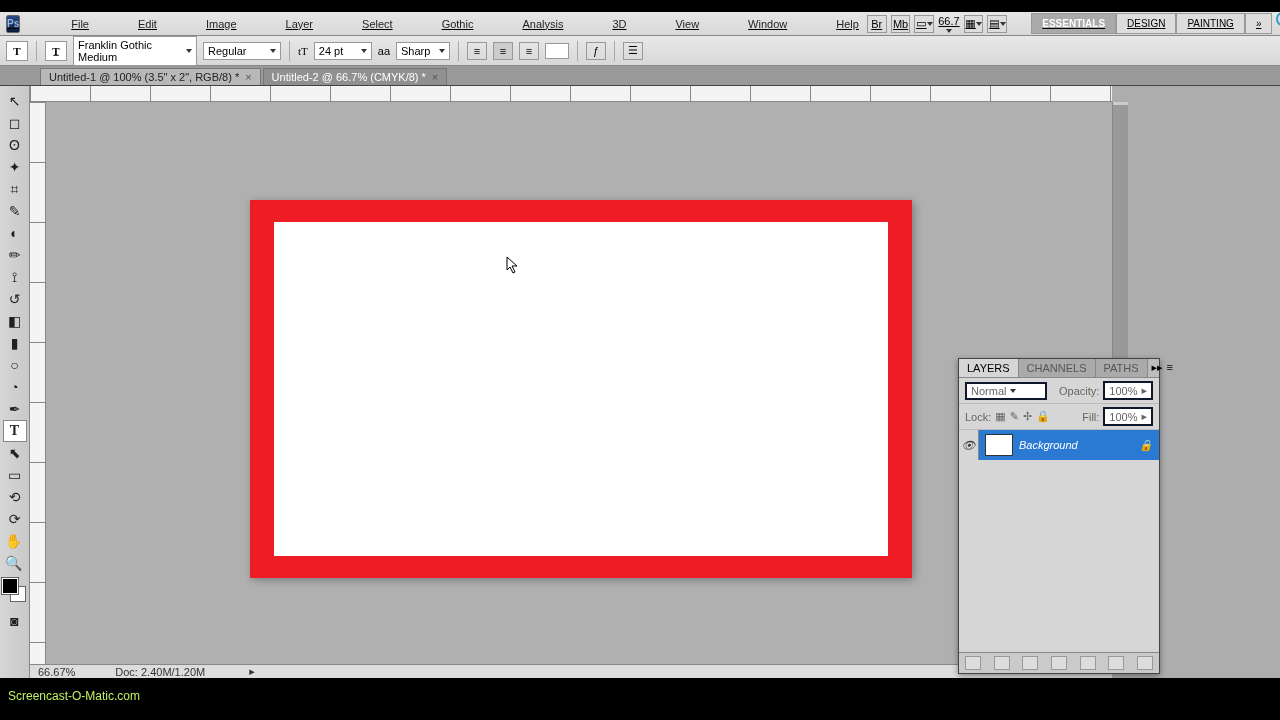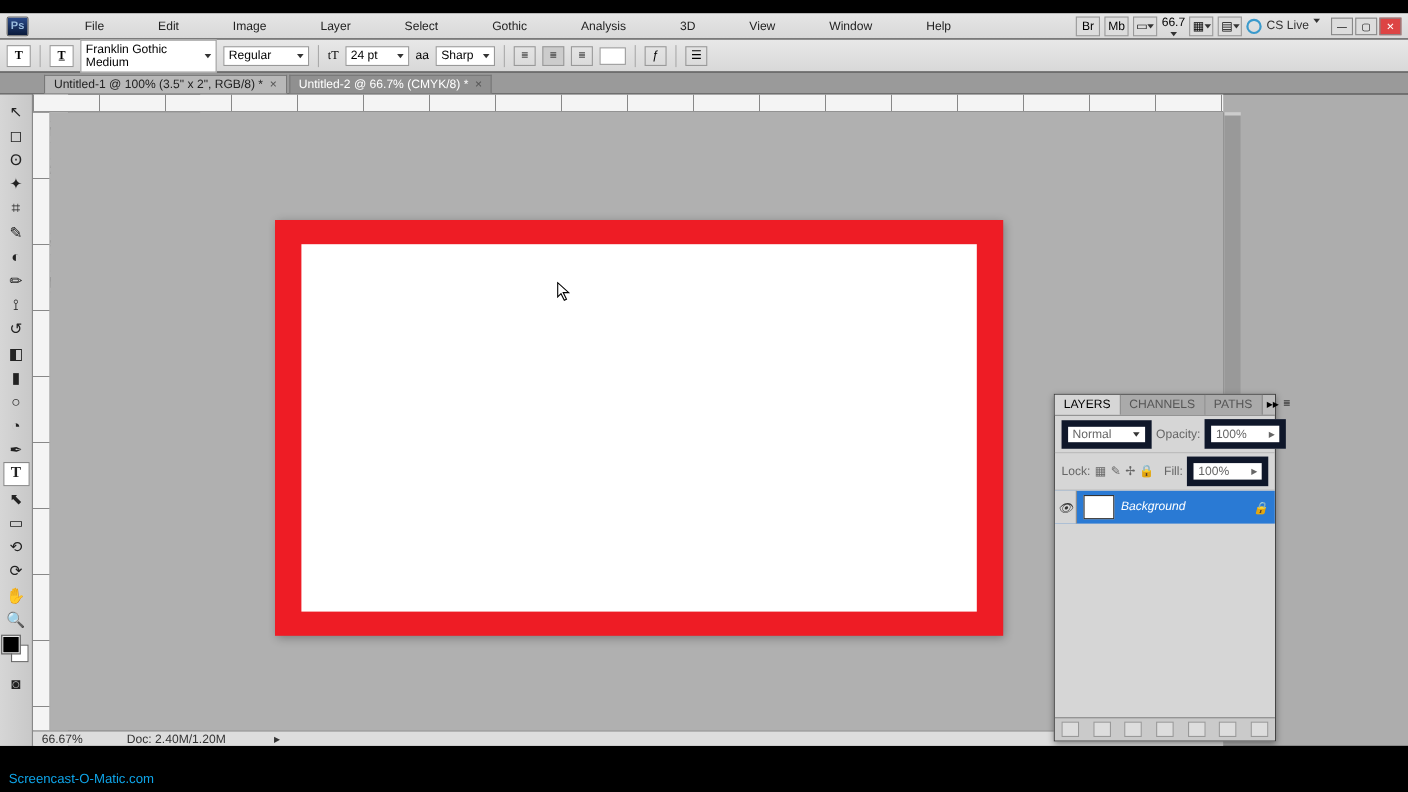--- a/index.html
+++ b/index.html
@@ -1,20 +1,20 @@
 <!DOCTYPE html>
 <html><head>
 <meta charset="utf-8">
 <style>
 * { box-sizing: border-box; margin: 0; padding: 0; font-family: Tahoma, Arial, sans-serif; font-size: 11px; user-select: none; }
 body { background: #000; width: 1280px; height: 720px; overflow: hidden; position: relative; }
 
 .topbar { background: #000; height: 12px; }
 
-.menubar { background: linear-gradient(#e6e6e6,#d8d8d8); height: 24px; display: flex; align-items: center; padding: 0 6px; border-bottom: 1px solid #888; }
+.menubar { background: linear-gradient(#e6e6e6,#d8d8d8); height: 24px; display: flex; align-items: center; padding: 0 6px; border-bottom: 1px solid #888; text-decoration: underline; }
 .ps-logo { width: 20px; height: 18px; background: linear-gradient(#2a4a8a,#0a1a3a); border: 1px solid #666; border-radius: 2px; display: flex; align-items: center; justify-content: center; color: #9bd; font-weight: bold; font-size: 10px; margin-right: 10px; }
 .menubar .menu-item { padding: 4px 8px; cursor: default; color: #222; margin-left: 33px; }
 .menubar-right { margin-left: auto; display: flex; align-items: center; gap: 4px; }
 .menubar-right .view-btn { width: 22px; height: 18px; border: 1px solid #999; background: #ddd; display: flex; align-items: center; justify-content: center; }
 .menubar-right .zoom { display: flex; align-items: center; gap: 2px; flex-direction: column; }
 .workspace-tabs { display: flex; gap: 0; margin-left: 20px; }
 .workspace-tabs .wt { padding: 4px 10px; font-size: 10px; border: 1px solid #999; background: #ddd; cursor: default; }
 .workspace-tabs .wt.active { background: #aaa; color: #fff; font-weight: bold; }
 .cs-live { display: flex; align-items: flex-start; gap: 4px; color: #333; }
 .cs-live .ring { width: 14px; height: 14px; border: 2px solid #3a9acc; border-radius: 50%; }
@@ -64,30 +64,30 @@
 .panel-list { display: flex; flex-direction: column; }
 .panel-item { display: flex; align-items: center; gap: 8px; padding: 6px 8px; color: #ddd; font-size: 10px; border-bottom: 1px solid #444; }
 .panel-item .pi-ic { width: 16px; height: 14px; background: #888; border: 1px solid #aaa; }
 .panel-item.group-gap { border-top: 2px solid #333; }
 
 .layers-panel { position: absolute; right: 120px; top: 272px; width: 202px; height: 316px; background: #d6d6d6; border: 1px solid #444; display: flex; flex-direction: column; box-shadow: 0 2px 6px rgba(0,0,0,0.4); }
 .layers-panel .lp-tabs { display: flex; background: #bcbcbc; border-bottom: 1px solid #888; font-size: 9px; }
 .layers-panel .lp-tabs .t { padding: 3px 8px; background: #d6d6d6; border-right: 1px solid #888; }
 .layers-panel .lp-tabs .t.inactive { background: #aaa; color: #555; }
 .layers-panel .lp-row { display: flex; align-items: center; gap: 4px; padding: 3px 6px; border-bottom: 1px solid #bbb; font-size: 9px; color: #666; }
-.layers-panel .lp-row .dd { background: #fff; border: 6px solid #0f172a; padding: 1px 4px; flex: 0 0 auto; display: flex; align-items: center; gap: 20px; }
+.layers-panel .lp-row .dd { background: #fff; border: 2px solid #0f172a; padding: 1px 4px; flex: 0 0 auto; display: flex; align-items: center; gap: 4px; }
 .layers-panel .layer-list { flex: 1; background: #d6d6d6; overflow: auto; }
 .layers-panel .layer { display: flex; align-items: center; height: 30px; background: #2a7ad4; color: #fff; font-style: italic; font-size: 10px; padding-right: 6px; }
 .layers-panel .layer .eye { width: 20px; text-align: center; background: #d6d6d6; color: #333; height: 100%; display: flex; align-items: center; justify-content: center; border-right: 1px solid #888; }
 .layers-panel .layer .thumb { width: 28px; height: 22px; background: #fff; border: 1px solid #333; margin: 0 6px; }
 .layers-panel .layer .lock { margin-left: auto; }
 .layers-panel .lp-foot { display: flex; gap: 4px; padding: 3px 6px; border-top: 1px solid #888; background: #cacaca; justify-content: space-between; }
 .layers-panel .lp-foot .fb { width: 16px; height: 14px; background: #ddd; border: 1px solid #999; }
 
-.screencast { position: absolute; left: 0; bottom: 0; height: 22px; background: #000; color: #0ea5e9; font-size: 12px; padding: 3px 8px; }
+.screencast { position: absolute; left: 0; bottom: 12px; height: 22px; background: #000; color: #bef264; font-size: 12px; padding: 3px 8px; }
 
 svg { display: block; }
 </style>
 </head>
 <body>
 
 <div class="topbar"></div>
 
 <div class="menubar">
   <div class="ps-logo">Ps</div>
@@ -106,20 +106,26 @@
   <div class="menubar-right">
     <div class="view-btn">Br</div>
     <div class="view-btn">Mb</div>
     <div class="view-btn">▭<span class="caret"></span></div>
     <div class="zoom">
       <span>66.7</span>
       <span class="caret"></span>
     </div>
     <div class="view-btn">▦<span class="caret"></span></div>
     <div class="view-btn">▤<span class="caret"></span></div>
+    <div class="workspace-tabs">
+      <div class="wt active">ESSENTIALS</div>
+      <div class="wt">DESIGN</div>
+      <div class="wt">PAINTING</div>
+      <div class="wt">»</div>
+    </div>
     <div class="cs-live">
       <span class="ring"></span>
       <span>CS Live</span>
       <span class="caret"></span>
     </div>
     <div class="wincontrols">
       <div>—</div>
       <div>▢</div>
       <div class="close">✕</div>
     </div>

